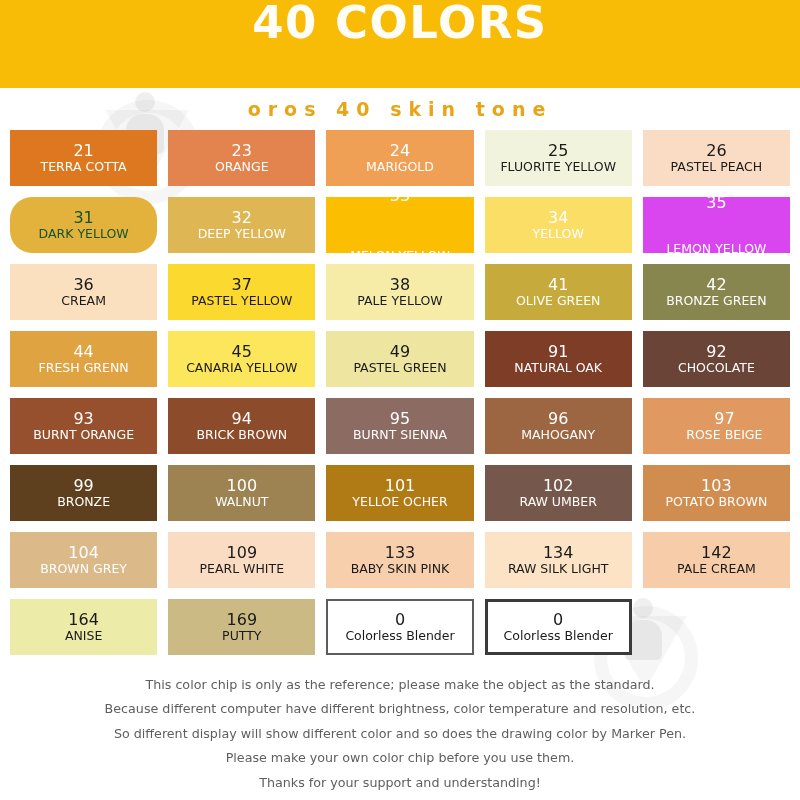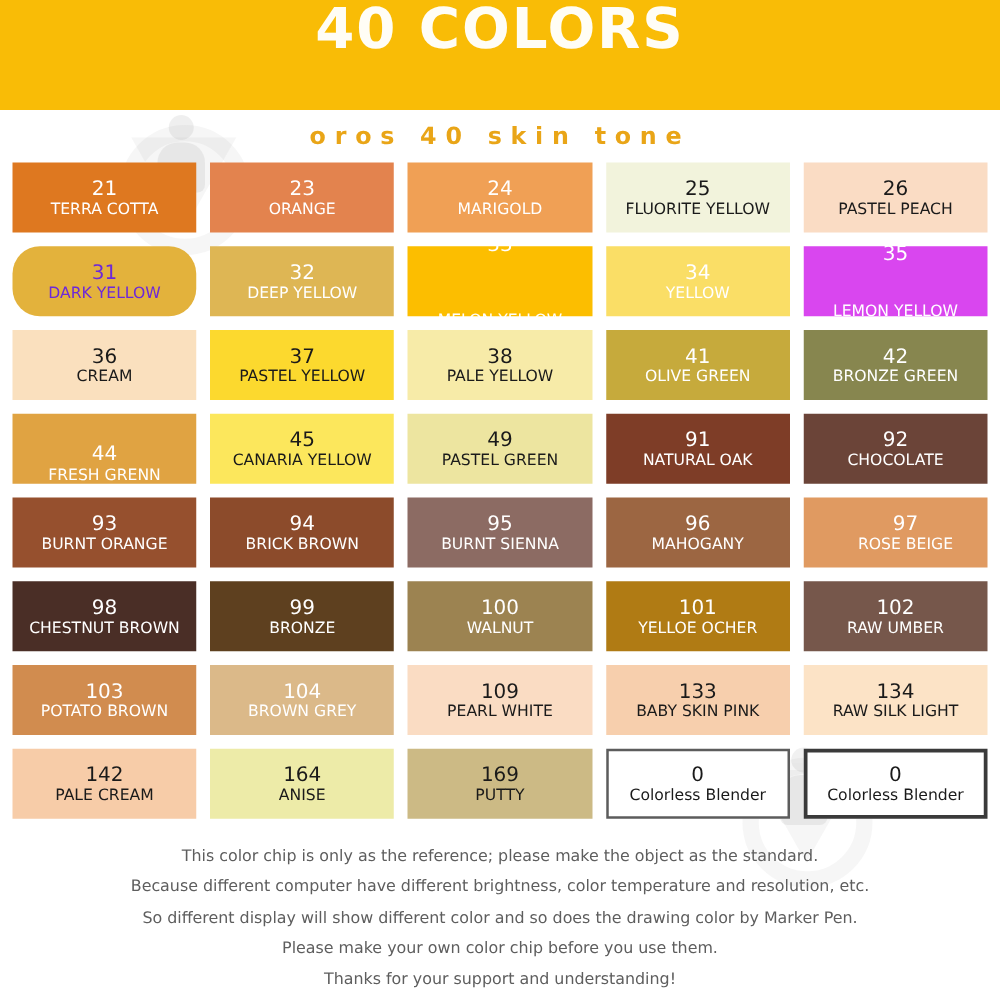--- a/index.html
+++ b/index.html
@@ -192,21 +192,21 @@
       <div class="cname">MARIGOLD</div>
     </div>
     <div class="swatch" style="background: rgb(242, 243, 220); color: rgb(26, 26, 26);">
       <div class="code">25</div>
       <div class="cname">FLUORITE YELLOW</div>
     </div>
     <div class="swatch" style="background: rgb(250, 220, 196); color: rgb(26, 26, 26);">
       <div class="code">26</div>
       <div class="cname">PASTEL PEACH</div>
     </div>
-    <div class="swatch" style="background: rgb(227, 178, 60); color: #6d28d9; border-radius: 22px;">
+    <div class="swatch" style="background: rgb(227, 178, 60); color: #14532d; border-radius: 22px;">
       <div class="code">31</div>
       <div class="cname">DARK YELLOW</div>
     </div>
     <div class="swatch" style="background: rgb(222, 182, 84); color: rgb(255, 255, 255);">
       <div class="code">32</div>
       <div class="cname">DEEP YELLOW</div>
     </div>
     <div class="swatch" style="background: rgb(252, 190, 0); color: rgb(255, 255, 255); gap: 44px;">
       <div class="code">33</div>
       <div class="cname">MELON YELLOW</div>
@@ -232,21 +232,21 @@
       <div class="cname">PALE YELLOW</div>
     </div>
     <div class="swatch" style="background: rgb(198, 170, 60); color: rgb(255, 255, 255);">
       <div class="code">41</div>
       <div class="cname">OLIVE GREEN</div>
     </div>
     <div class="swatch" style="background: rgb(135, 134, 79); color: rgb(255, 255, 255);">
       <div class="code">42</div>
       <div class="cname">BRONZE GREEN</div>
     </div>
-    <div class="swatch" style="background: rgb(224, 163, 66); color: rgb(255, 255, 255); justify-content: flex-end;">
+    <div class="swatch" style="background: rgb(224, 163, 66); color: rgb(255, 255, 255);">
       <div class="code">44</div>
       <div class="cname">FRESH GRENN</div>
     </div>
     <div class="swatch" style="background: rgb(252, 231, 92); color: rgb(26, 26, 26);">
       <div class="code">45</div>
       <div class="cname">CANARIA YELLOW</div>
     </div>
     <div class="swatch" style="background: rgb(237, 229, 160); color: rgb(26, 26, 26);">
       <div class="code">49</div>
       <div class="cname">PASTEL GREEN</div>
@@ -271,24 +271,20 @@
       <div class="code">95</div>
       <div class="cname">BURNT SIENNA</div>
     </div>
     <div class="swatch" style="background: rgb(156, 102, 66); color: rgb(255, 255, 255);">
       <div class="code">96</div>
       <div class="cname">MAHOGANY</div>
     </div>
     <div class="swatch" style="background: rgb(224, 154, 97); color: rgb(255, 255, 255); padding-left: 16px;">
       <div class="code">97</div>
       <div class="cname">ROSE BEIGE</div>
-    </div>
-    <div class="swatch" style="background: rgb(74, 46, 38); color: rgb(255, 255, 255);">
-      <div class="code">98</div>
-      <div class="cname">CHESTNUT BROWN</div>
     </div>
     <div class="swatch" style="background: rgb(94, 64, 31); color: rgb(255, 255, 255);">
       <div class="code">99</div>
       <div class="cname">BRONZE</div>
     </div>
     <div class="swatch" style="background: rgb(156, 131, 81); color: rgb(255, 255, 255);">
       <div class="code">100</div>
       <div class="cname">WALNUT</div>
     </div>
     <div class="swatch" style="background: rgb(176, 123, 20); color: rgb(255, 255, 255);">

